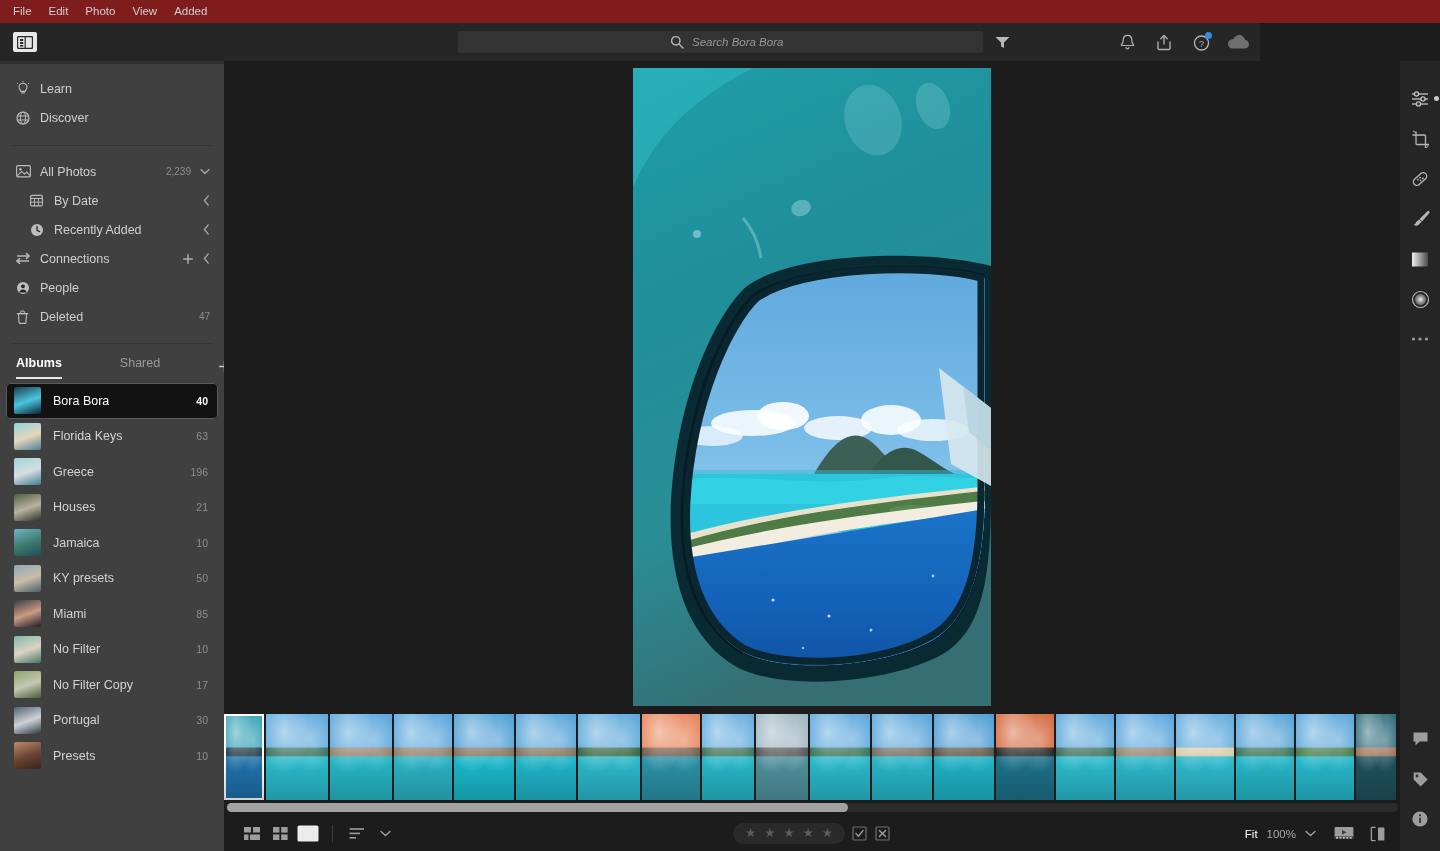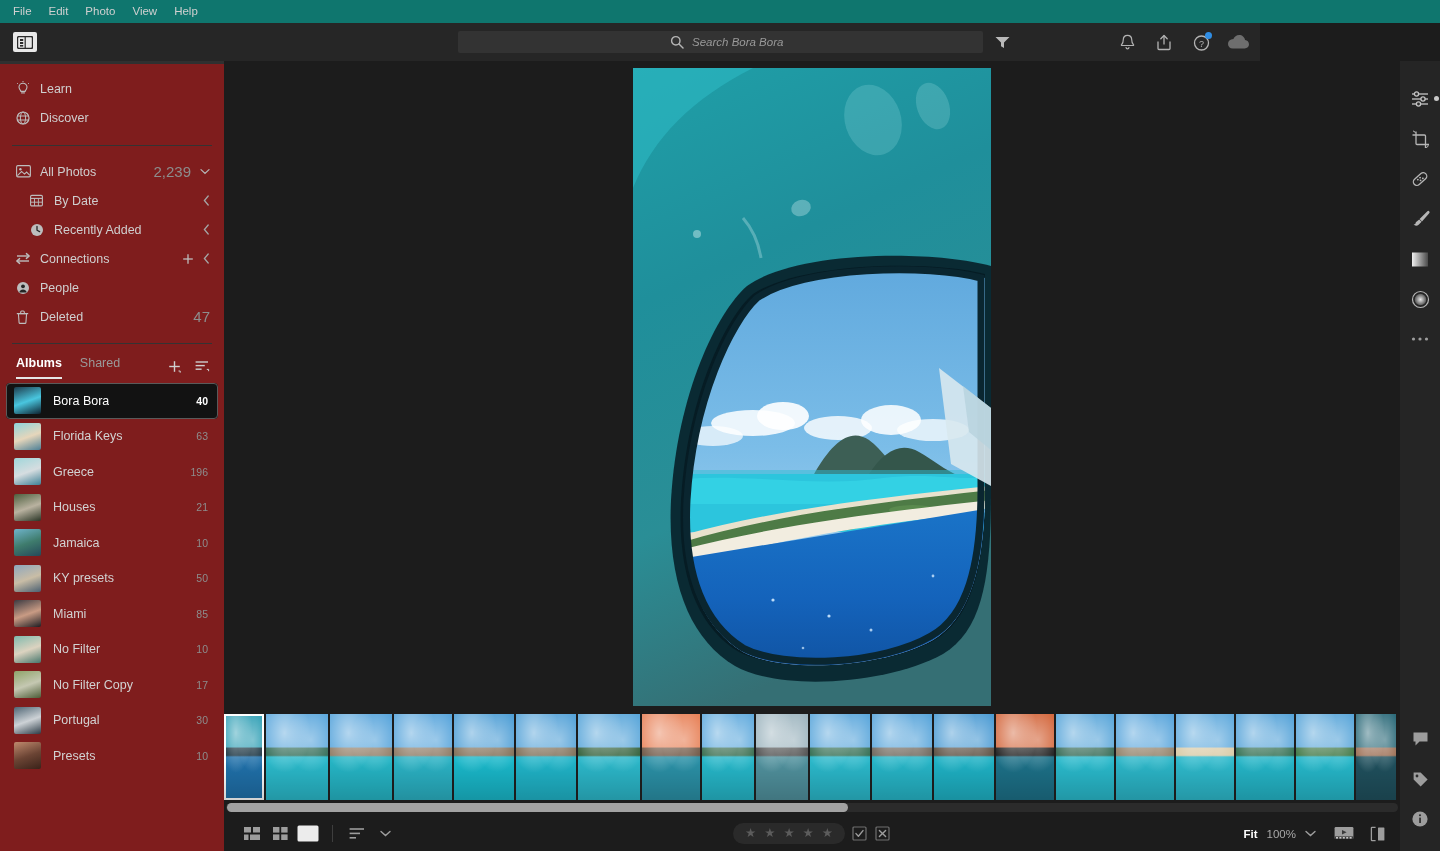--- a/index.html
+++ b/index.html
@@ -9,21 +9,21 @@
     font-family: "Liberation Sans", sans-serif;
     color: #d6d6d6;
     overflow: hidden;
     -webkit-font-smoothing: antialiased;
   }
   .app { position: relative; width: 1440px; height: 851px; }
 
   
   .menubar {
     position: absolute; top: 0; left: 0; width: 1440px; height: 23px;
-    background: #0f766e; display: flex; align-items: center;
+    background: #7f1d1d; display: flex; align-items: center;
     padding-left: 5px; gap: 1px;
   }
   .menuitem {
     font-size: 11.5px; color: #d0d0d0; padding: 3px 8px; border-radius: 2px;
     line-height: 1; white-space: nowrap;
   }
 
   
   .topbar {
     position: absolute; top: 23px; left: 0; width: 1260px; height: 38px;
@@ -50,38 +50,39 @@
   .topright { position: absolute; right: 10px; top: 0; height: 38px; display: flex; align-items: center; gap: 13px; }
   .tr-icon { width: 24px; height: 24px; display: flex; align-items: center; justify-content: center; position: relative; }
   .badge-dot {
     position: absolute; width: 7px; height: 7px; border-radius: 50%;
     background: #2f8de4; top: 2px; right: 1px;
   }
 
   
   .sidebar {
     position: absolute; top: 61px; left: 0; width: 224px; height: 790px;
-    background: #7f1d1d; overflow: hidden;
+    background: #404040; overflow: hidden;
   }
   .sb-topline { height: 3px; background: #303030; }
   .sb-sep { height: 1px; background: #333; margin: 0 12px; }
   .sb-row {
     display: flex; align-items: center; height: 29px; padding: 0 14px 0 16px;
     font-size: 12.5px; color: #cfcfcf; cursor: default; position: relative;
   }
   .sb-row .ic { width: 18px; display: flex; align-items: center; justify-content: flex-start; flex: 0 0 18px; }
   .sb-row .lbl { margin-left: 6px; flex: 1; white-space: nowrap; }
-  .sb-row .cnt { font-size: 15px; color: #8d8d8d; margin-left: auto; }
+  .sb-row .cnt { font-size: 10px; color: #8d8d8d; margin-left: auto; }
   .sb-row .chev { margin-left: 9px; display: flex; align-items: center; }
   .sb-row.indent { padding-left: 30px; }
 
   
   .albums-head {
     display: flex; align-items: center; height: 34px; padding: 0 14px 0 16px;
     margin-top: 5px;
+    gap: 40px;
   }
   .tab { font-size: 12.5px; position: relative; padding-bottom: 7px; margin-right: 18px; }
   .tab.active { color: #ffffff; font-weight: bold; }
   .tab.inactive { color: #9a9a9a; }
   .tab.active::after {
     content: ""; position: absolute; left: 0; right: 0; bottom: -2px;
     height: 2px; background: #e6e6e6;
   }
   .albums-head .acts { margin-left: auto; display: flex; align-items: center; gap: 14px; }
 
@@ -152,21 +153,21 @@
   }
   .stars-pill {
     background: #2a2a2a; border-radius: 11px; height: 21px; display: flex;
     align-items: center; gap: 8px; padding: 0 12px;
   }
   .star { color: #5c5c5c; font-size: 12.5px; line-height: 1; }
   .flagbtn { width: 17px; height: 17px; display: flex; align-items: center; justify-content: center; }
   .bb-right {
     position: absolute; right: 14px; display: flex; align-items: center; gap: 9px;
   }
-  .fit-label { font-size: 11.5px; color: #ffffff; font-weight: bold; }
+  .fit-label { font-size: 11.5px; color: #ffffff; font-weight: normal; }
   .zoom-label { font-size: 11.5px; color: #a8a8a8; }
 
   
   .rightrail {
     position: absolute; top: 61px; right: 0; width: 40px; height: 790px;
     background: #252525; display: flex; flex-direction: column; align-items: center;
   }
   .rr-icon {
     width: 40px; height: 40px; display: flex; align-items: center; justify-content: center;
     position: relative;
@@ -181,21 +182,21 @@
 </head>
 <body>
 
 <div class="app">
 
   <div class="menubar">
     <div class="menuitem">File</div>
     <div class="menuitem">Edit</div>
     <div class="menuitem">Photo</div>
     <div class="menuitem">View</div>
-    <div class="menuitem">Help</div>
+    <div class="menuitem">Added</div>
   </div>
 
   <div class="topbar">
     <div class="panel-toggle">
       <svg width="16" height="13" viewBox="0 0 16 13">
         <rect x="0.5" y="0.5" width="15" height="12" rx="1.5" fill="none" stroke="#2a2a2a" stroke-width="1.4"></rect>
         <rect x="3" y="3" width="3.2" height="2" fill="#2a2a2a"></rect>
         <rect x="3" y="6" width="3.2" height="2" fill="#2a2a2a"></rect>
         <rect x="3" y="9" width="3.2" height="1.6" fill="#2a2a2a"></rect>
         <line x1="8.2" y1="0.5" x2="8.2" y2="12.5" stroke="#2a2a2a" stroke-width="1.2"></line>

